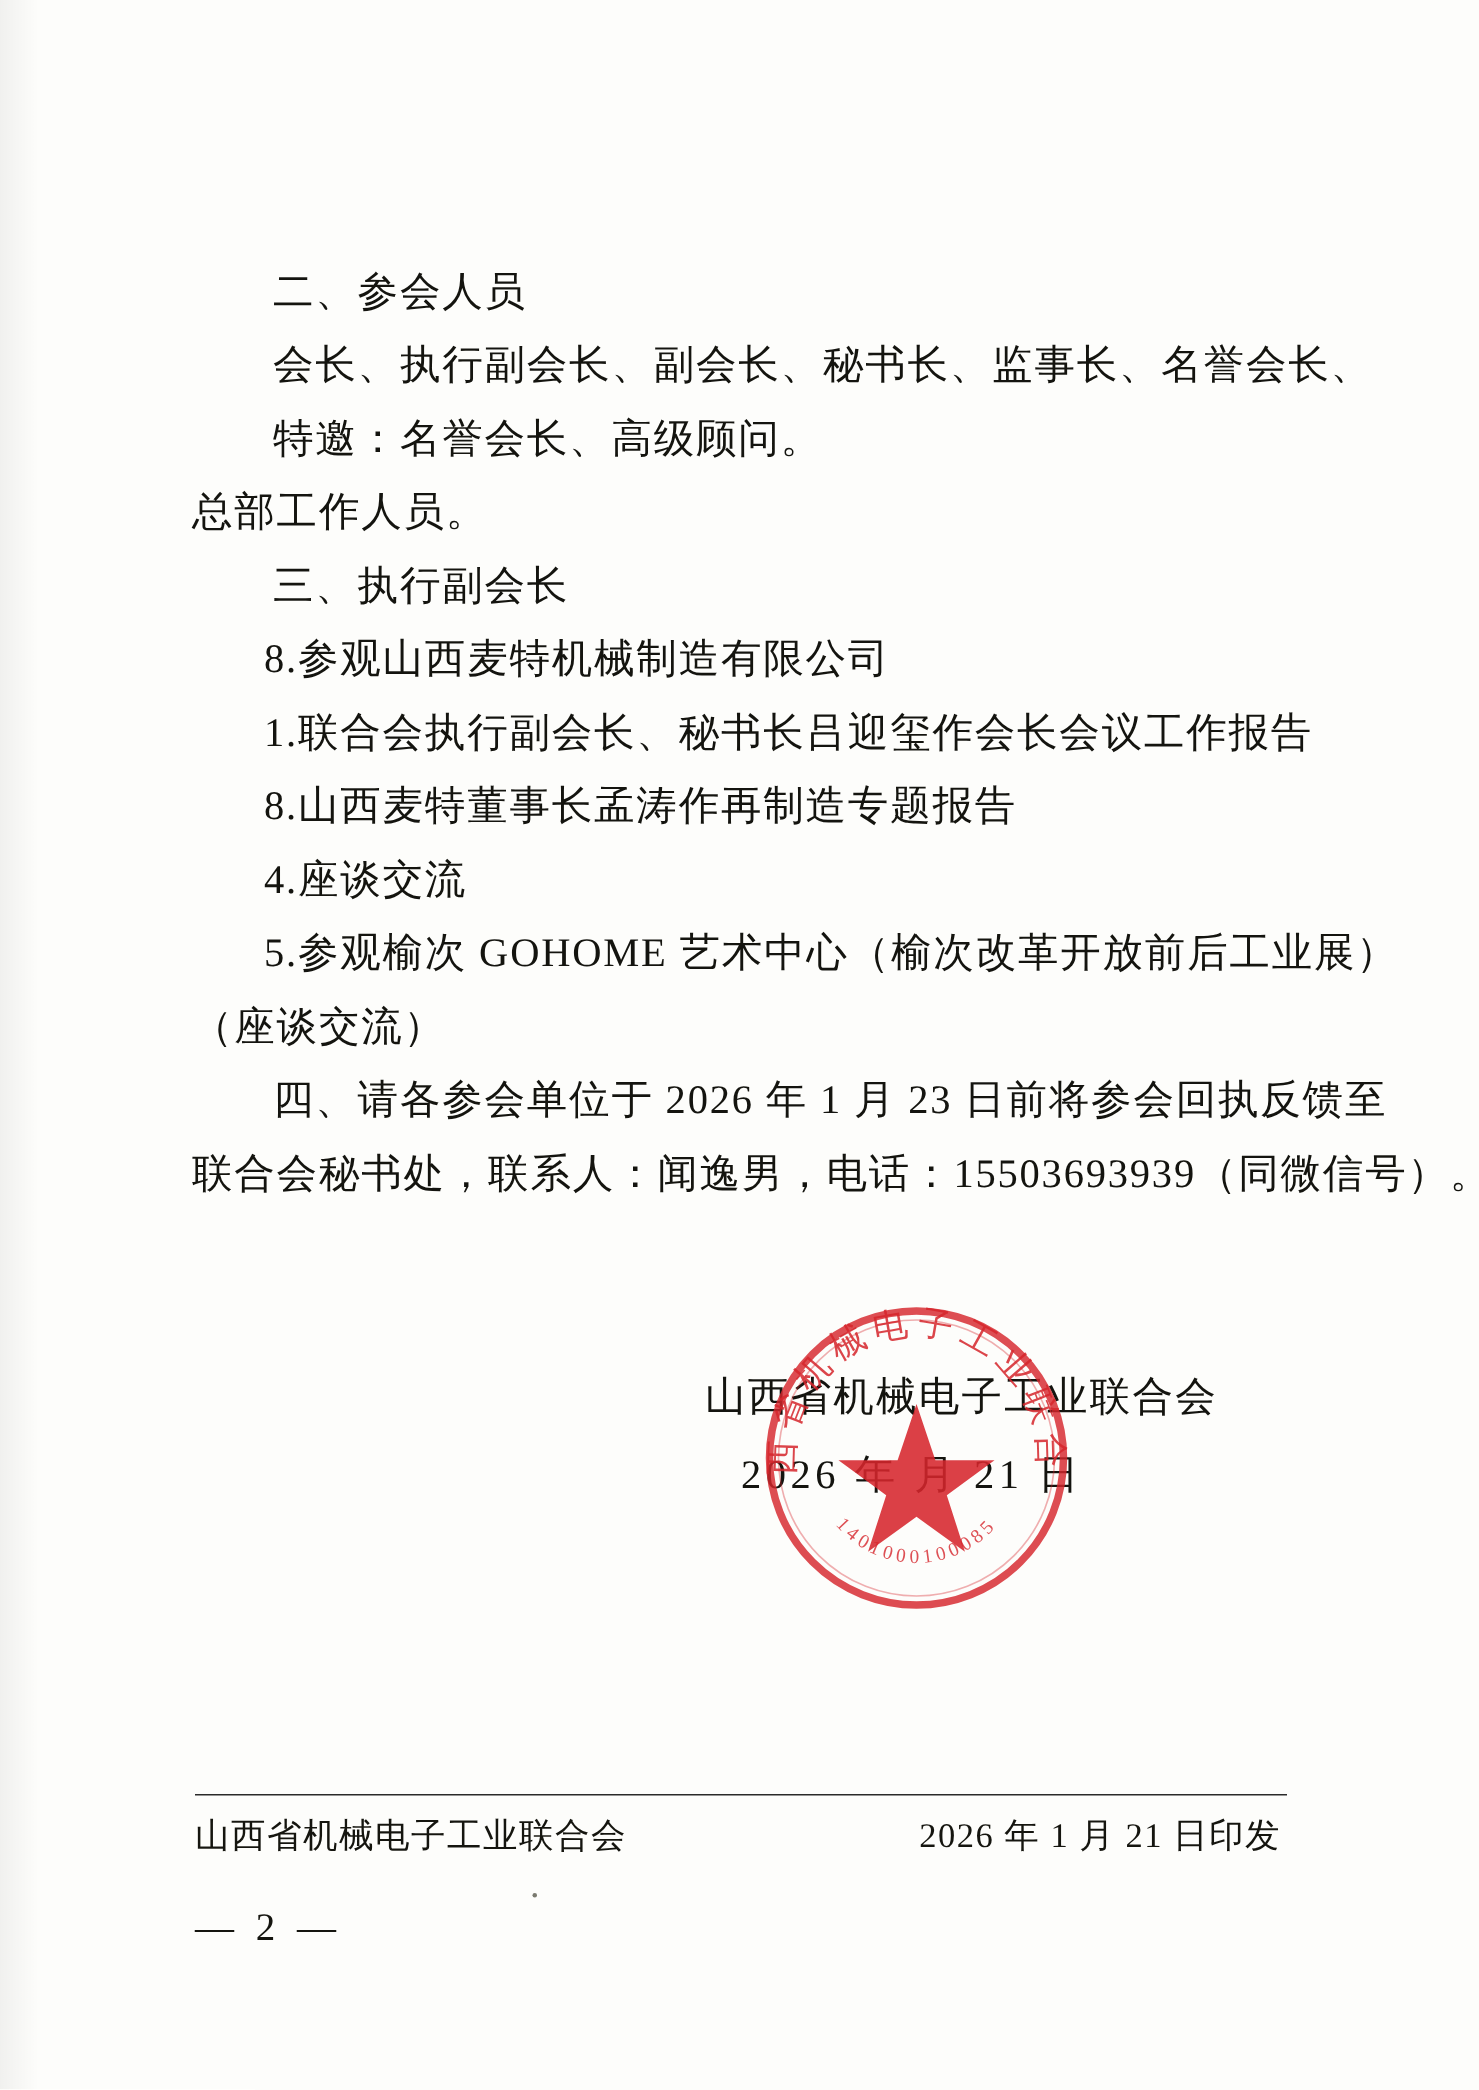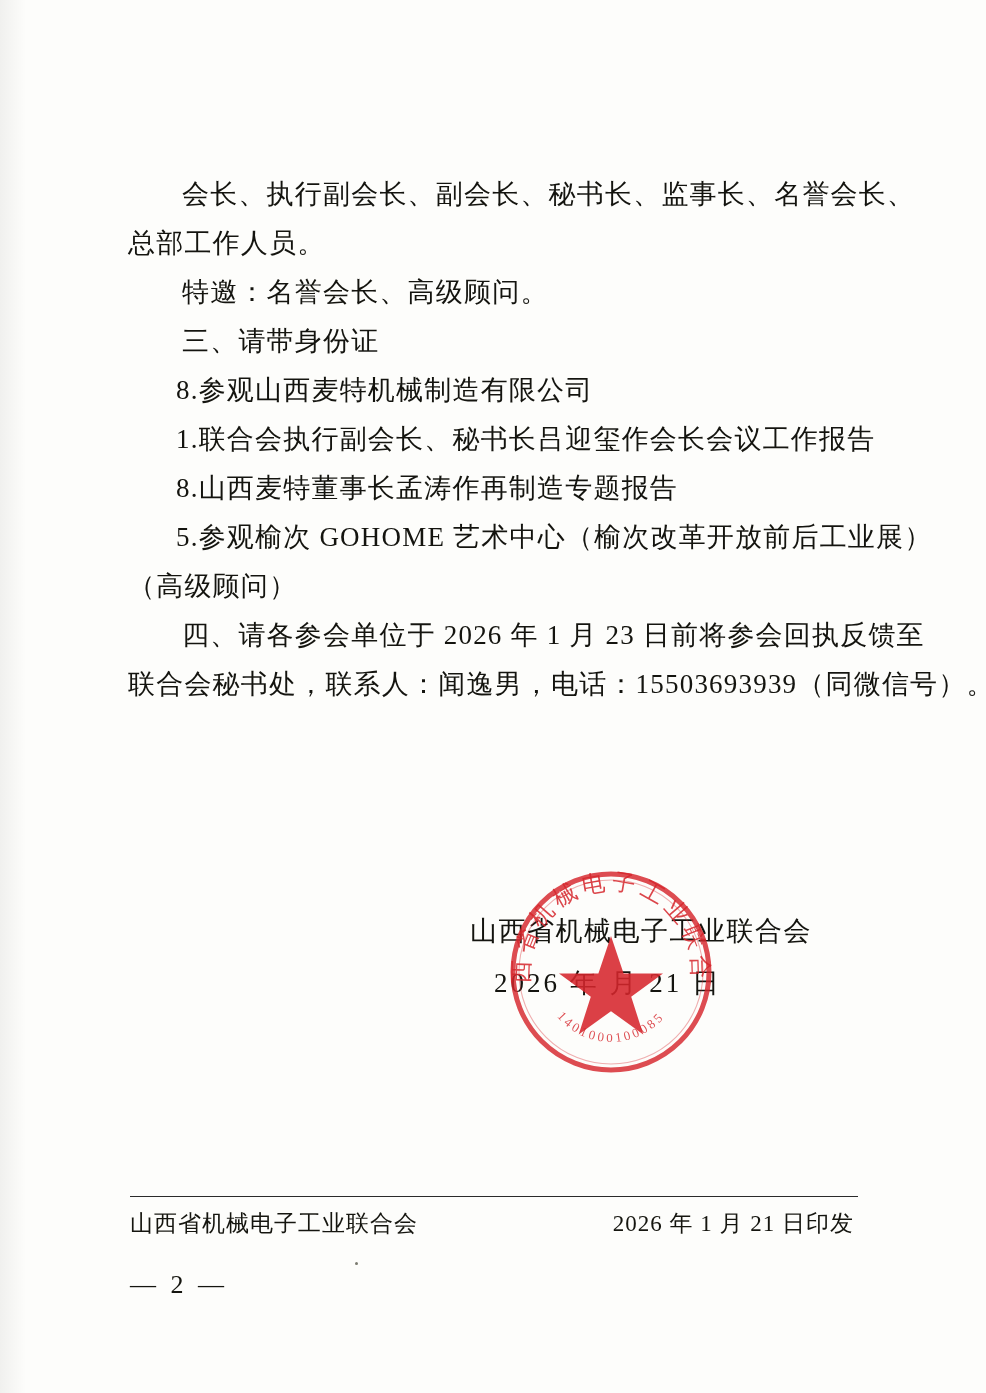--- a/index.html
+++ b/index.html
@@ -120,29 +120,31 @@
   }
 </style>
 </head>
 <body>
 
 <div class="page">
 
   <div class="edge-shadow"></div>
 
   <div class="content">
+    <div class="line indent">二、参会人员</div>
     <div class="line indent">会长、执行副会长、副会长、秘书长、监事长、名誉会长、</div>
+    <div class="line indent">特邀：名誉会长、高级顾问。</div>
     <div class="line noindent">总部工作人员。</div>
-    <div class="line indent">特邀：名誉会长、高级顾问。</div>
-    <div class="line indent">三、请带身份证</div>
+    <div class="line indent">三、执行副会长</div>
     <div class="line indent-sm">8.参观山西麦特机械制造有限公司</div>
     <div class="line indent-sm">1.联合会执行副会长、秘书长吕迎玺作会长会议工作报告</div>
     <div class="line indent-sm">8.山西麦特董事长孟涛作再制造专题报告</div>
+    <div class="line indent-sm">4.座谈交流</div>
     <div class="line indent-sm">5.参观榆次 GOHOME 艺术中心（榆次改革开放前后工业展）</div>
-    <div class="line noindent">（高级顾问）</div>
+    <div class="line noindent">（座谈交流）</div>
     <div class="line indent">四、请各参会单位于 2026 年 1 月 23 日前将参会回执反馈至</div>
     <div class="line noindent">联合会秘书处，联系人：闻逸男，电话：15503693939（同微信号）。</div>
   </div>
 
   <div class="sign-block">
     <div class="sign-line">山西省机械电子工业联合会</div>
     <div class="sign-line sign-date">2026 年    月 21 日</div>
   </div>
 
   <div class="seal">

